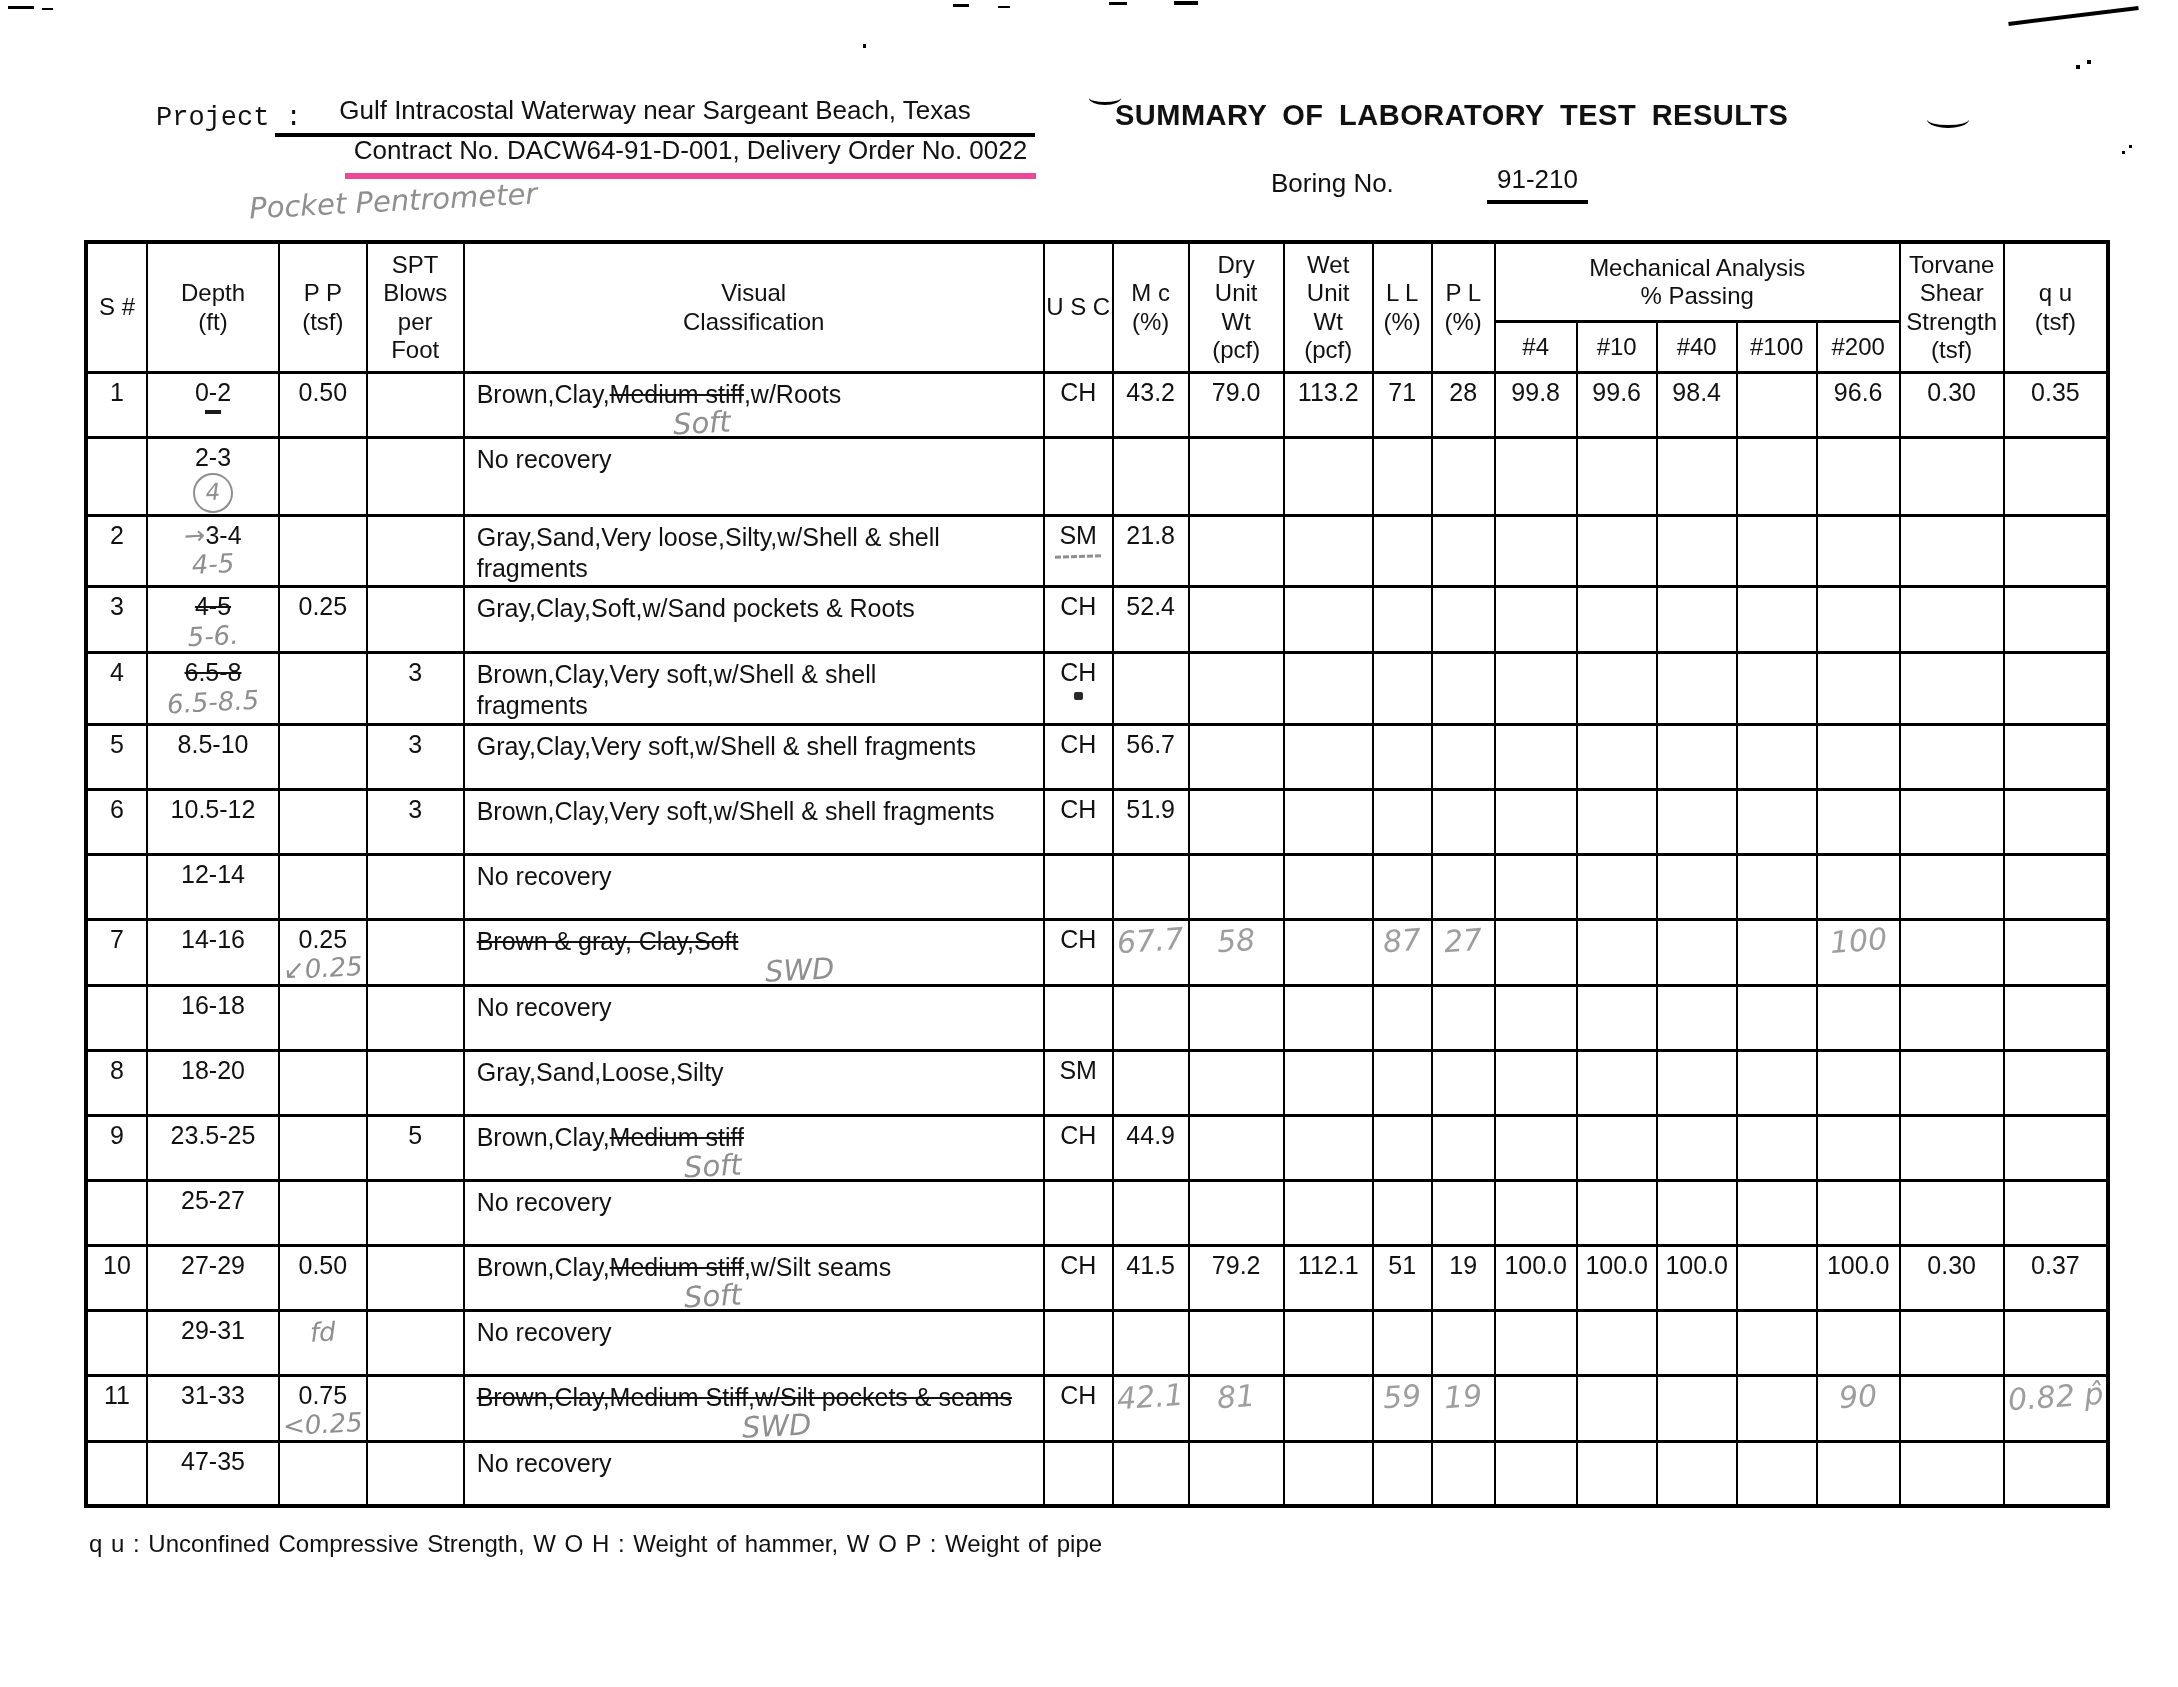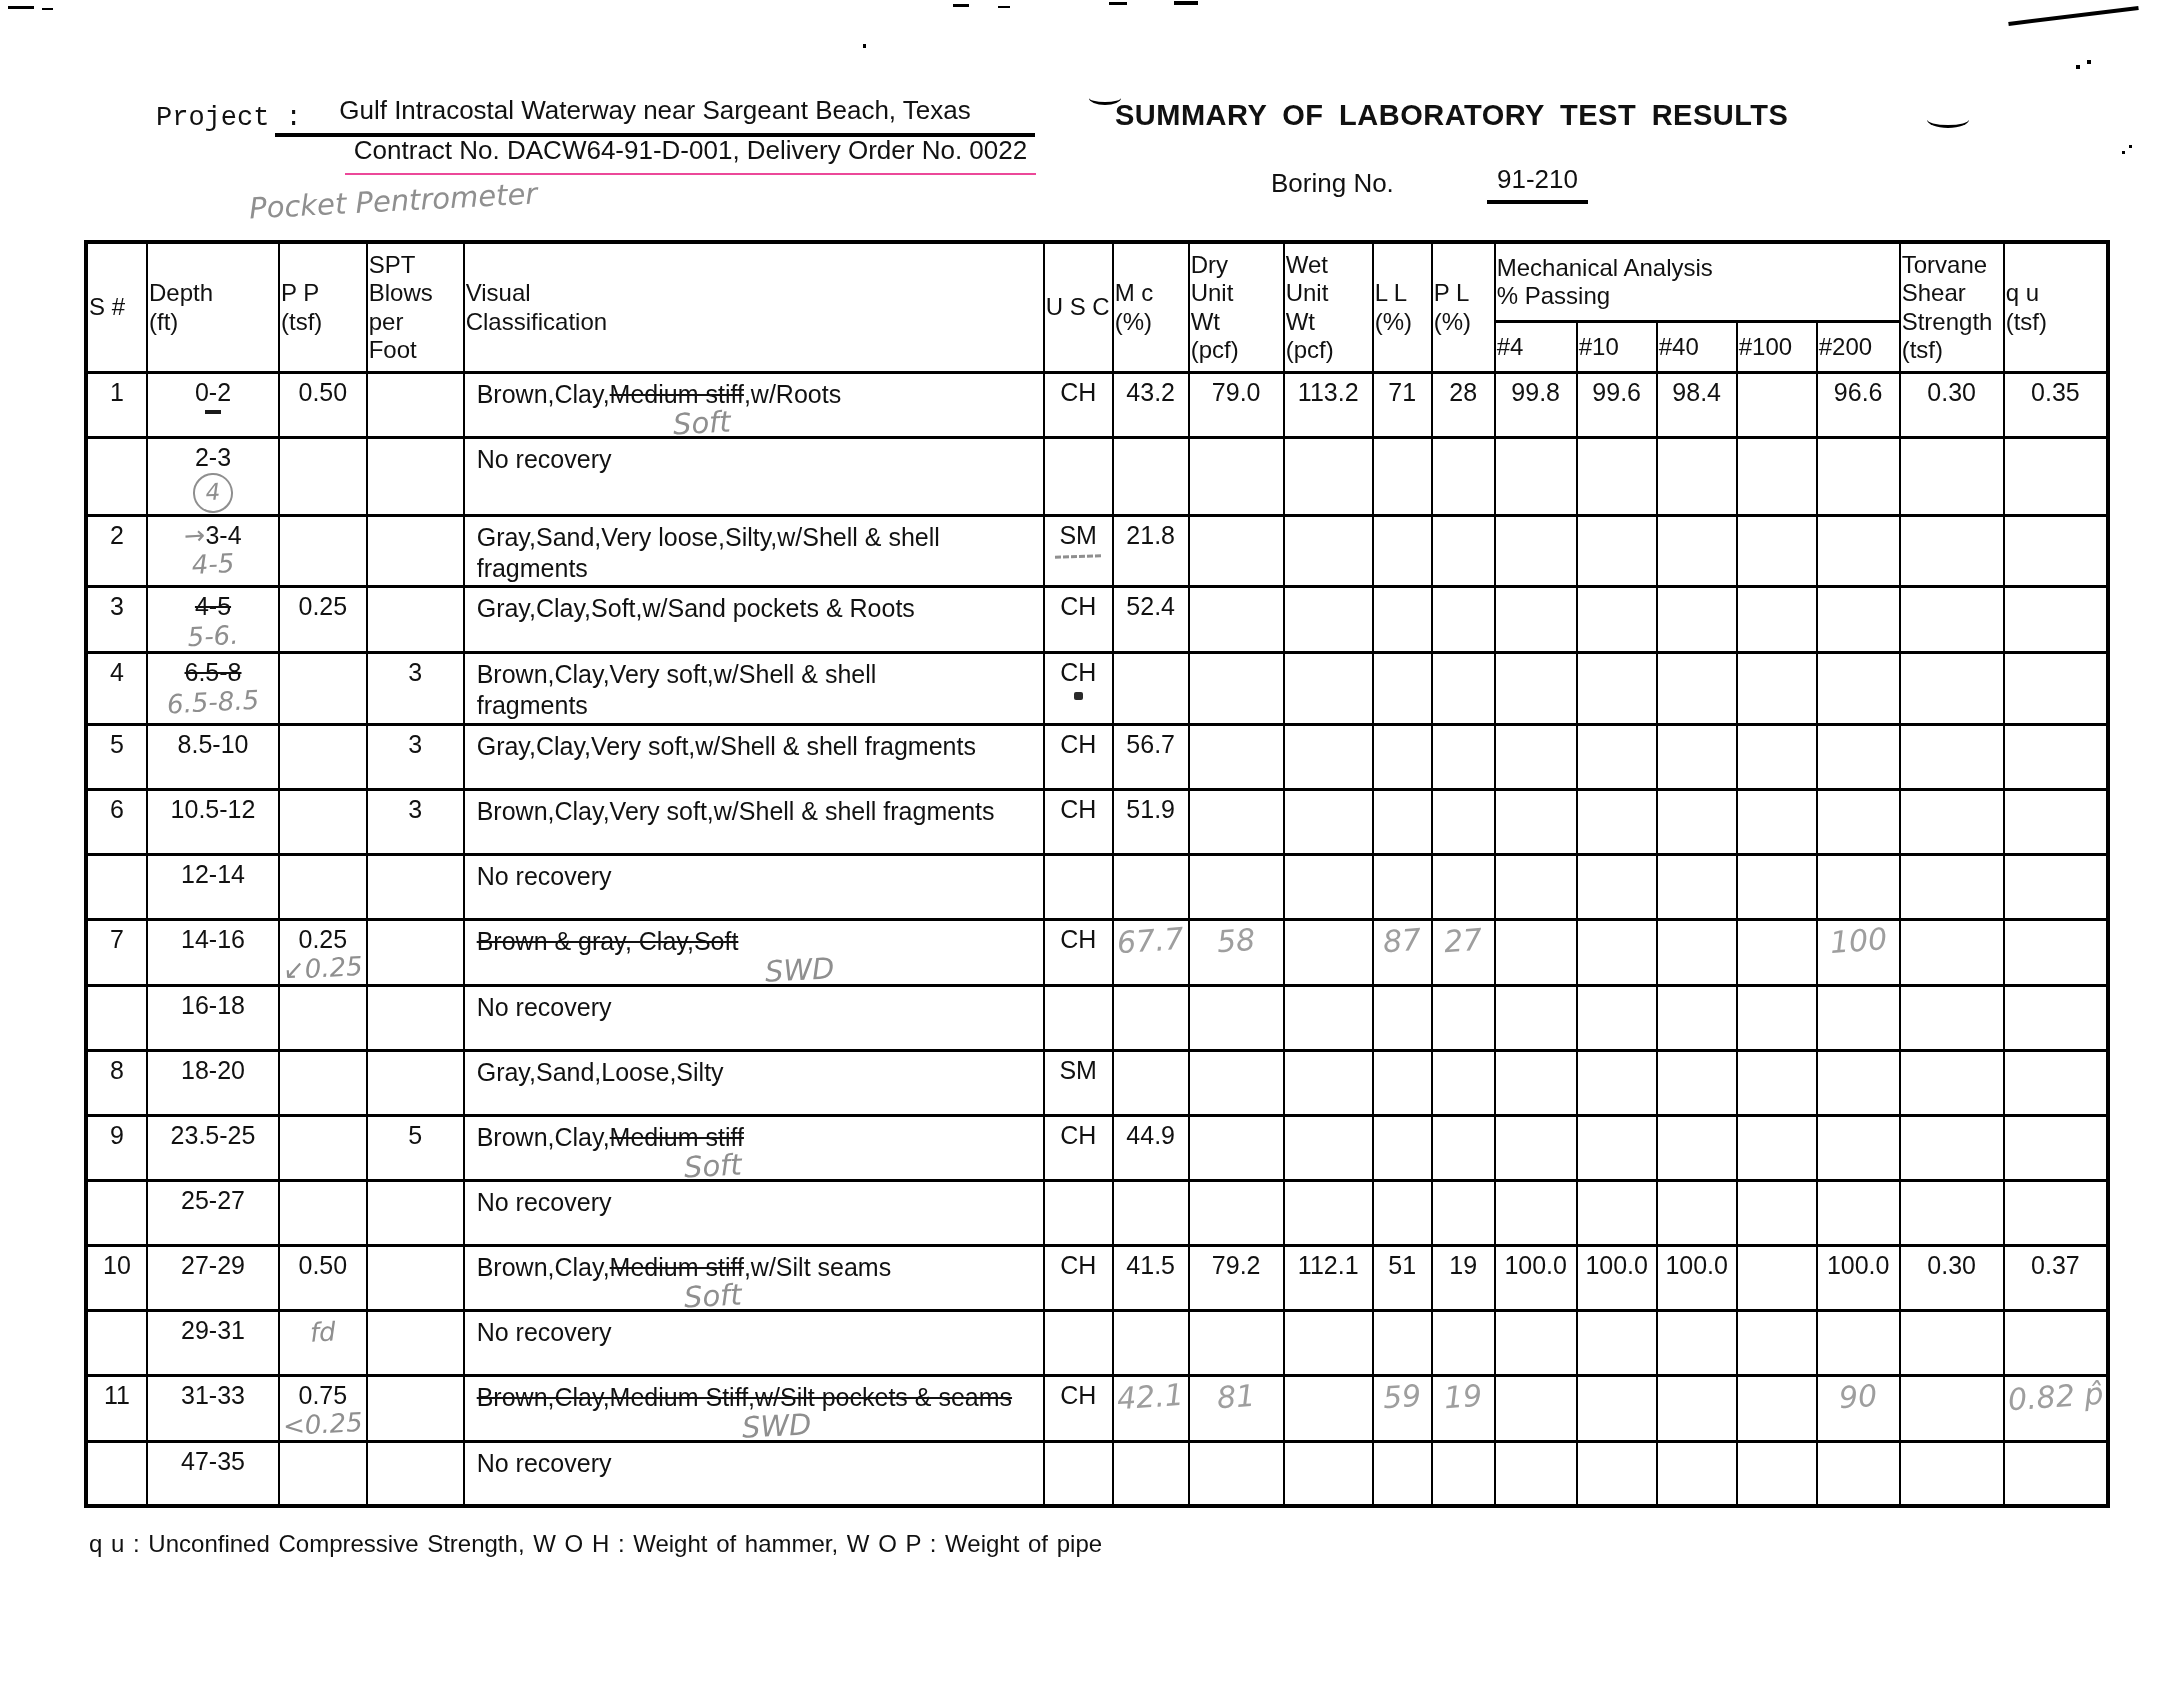--- a/index.html
+++ b/index.html
@@ -4,38 +4,38 @@
 <style>
   html,body{margin:0;padding:0;background:#e8e8e8;}
   .page{position:relative;width:2178px;height:1687px;background:#ffffff;overflow:hidden;
         font-family:"Liberation Sans","DejaVu Sans",sans-serif;color:#111;}
   
   .abs{position:absolute;}
   .project-label{left:156px;top:103px;font-size:27px;font-family:Liberation Mono, monospace;}
   .project-line1{left:275px;top:95px;width:760px;text-align:center;font-size:26px;
                  border-bottom:4px solid #000;padding-bottom:7px;}
   .project-line2{left:345px;top:135px;width:691px;text-align:center;font-size:26px;
-                 border-bottom:2px solid #ec4899;padding-bottom:7px;}
+                 border-bottom:6px solid #ec4899;padding-bottom:7px;}
   .doc-title{left:1115px;top:99px;font-size:29px;font-weight:bold;word-spacing:7px;letter-spacing:0.5px;}
   .boring-label{left:1271px;top:168px;font-size:26px;}
   .boring-value{left:1487px;top:164px;font-size:26px;border-bottom:4px solid #000;padding:0 10px 5px;}
   .hw-note{left:249px;top:184px;font-size:29px;}
   
   .hw{color:#8f8f8f;font-style:italic;font-family:"DejaVu Sans",sans-serif;
       display:inline-block;transform:rotate(-3deg);}
   .hwnum{color:#9e9e9e;font-style:italic;font-family:"DejaVu Sans",sans-serif;
          display:inline-block;transform:rotate(-4deg);font-size:30px;line-height:1;}
   .strike{text-decoration:line-through;text-decoration-thickness:2px;}
   .circle{display:inline-flex;width:36px;height:36px;border:2px solid #8f8f8f;border-radius:50%;
           align-items:center;justify-content:center;font-size:23px;font-style:italic;}
   
   table.results{position:absolute;left:84px;top:240px;border-collapse:collapse;table-layout:fixed;
                 border:4px solid #000;}
   th,td{border:2px solid #000;overflow:visible;}
-  thead th{font-weight:normal;font-size:24px;text-align:left;vertical-align:middle;
+  thead th{font-weight:normal;font-size:24px;text-align:center;vertical-align:middle;
            line-height:1.18;padding:2px 1px;border-bottom:3px solid #000;margin-left:32px;}
   thead tr.sieve-row th{height:44px;vertical-align:middle;}
   tbody tr{height:65px;}
   tbody td{vertical-align:top;text-align:center;font-size:25px;padding:5px 3px 1px;
            border-top:3px solid #000;border-bottom:3px solid #000;line-height:1.1;}
   td.col-visual{text-align:left;padding-left:12px;position:relative;}
   .visline{white-space:pre-wrap;line-height:1.25;}
   .vishw{position:absolute;top:34px;font-size:29px;white-space:nowrap;}
   .dline{white-space:nowrap;}
   .dhw{display:block;font-size:26px;margin-top:1px;}

